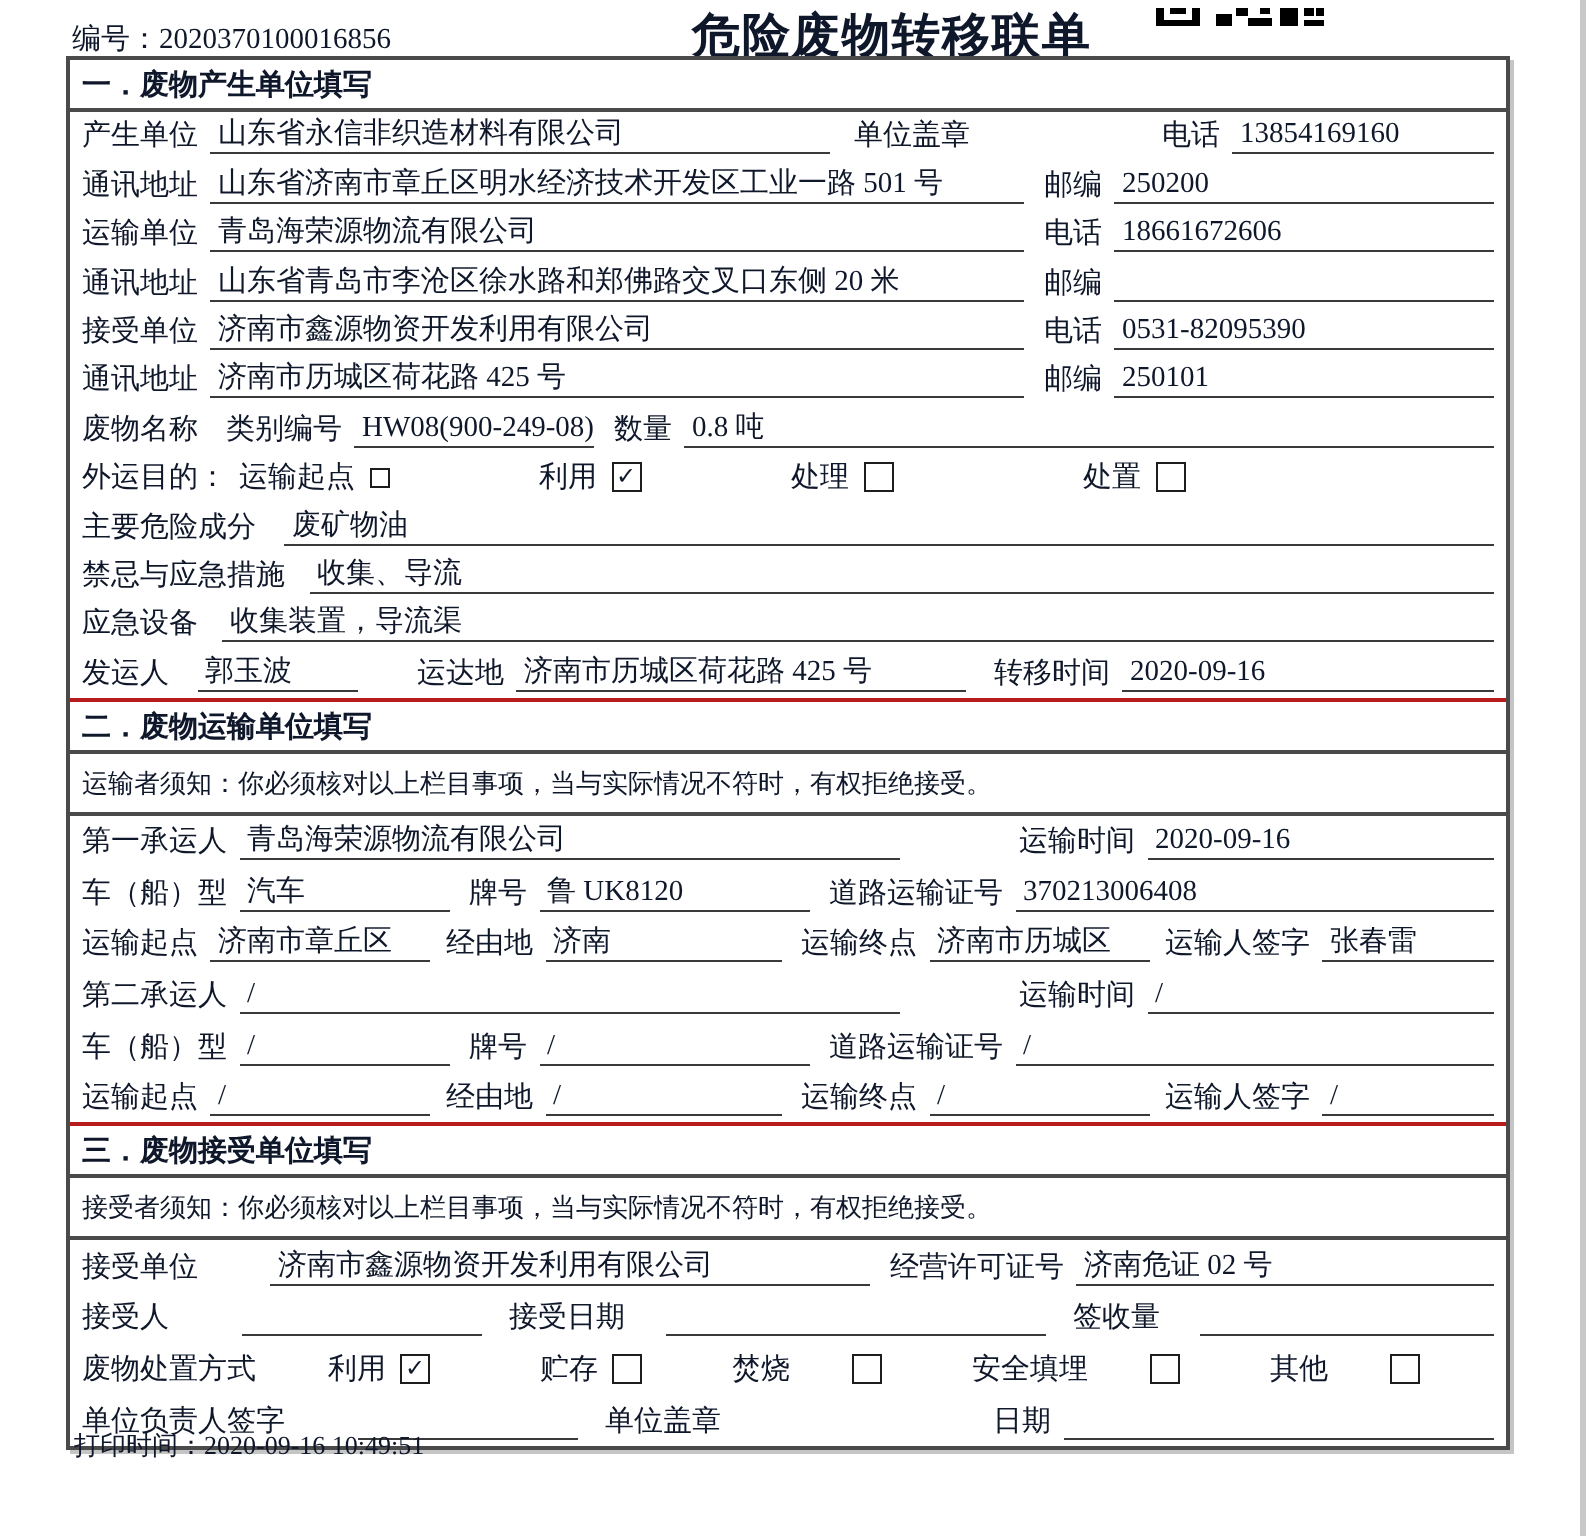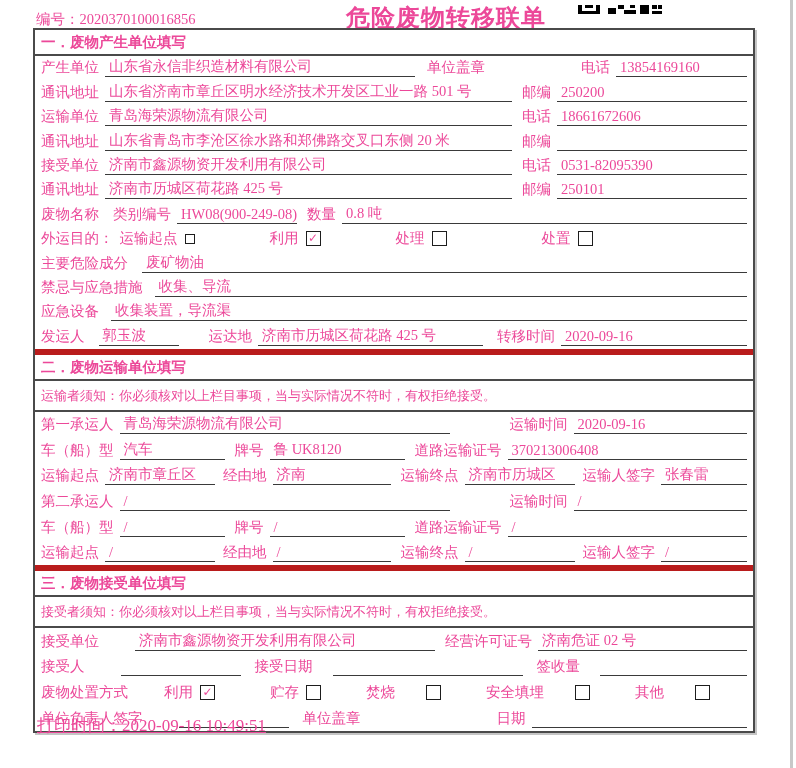--- a/index.html
+++ b/index.html
@@ -1,27 +1,27 @@
 <!DOCTYPE html>
 <html lang="zh"><head>
 <meta charset="utf-8">
 <style>
   html,body{margin:0;padding:0;background:#ffffff;}
   .page{position:relative;width:796px;height:768px;background:#ffffff;overflow:hidden;
-        font-family:"Liberation Serif","DejaVu Serif",serif;color:#ec4899;}
+        font-family:"Liberation Serif","DejaVu Serif",serif;color:#0f172a;}
   .edge-line{position:absolute;top:0;right:3px;width:3px;height:768px;background:#c8c8c8;}
   .qr{position:absolute;left:578px;top:0;width:84px;height:9px;}
   .hdr-serial{position:absolute;left:36px;top:10px;font-size:14.5px;white-space:nowrap;}
   .hdr-title{position:absolute;left:0;top:2px;width:100%;text-align:center;
              font-size:24px;font-weight:bold;letter-spacing:1px;margin-left:48px;}
   .form-box{position:absolute;left:33px;top:28px;width:722px;box-sizing:border-box;
             border:2px solid #4a4a4a;box-shadow:2px 2px 0 rgba(150,150,150,.55);}
   .sec-head{font-weight:bold;font-size:14.5px;padding:3px 6px 2px 6px;
             border-bottom:2px solid #4a4a4a;}
-  .sec-head.mid{border-top:6px solid #b91c1c;}
+  .sec-head.mid{border-top:2px solid #b91c1c;}
   .notice{display:flex;align-items:flex-end;font-size:13px;padding:6px 6px 5px 6px;
           border-bottom:2px solid #4a4a4a;white-space:nowrap;}
   .row{display:flex;align-items:flex-end;box-sizing:border-box;
        padding:0 6px 3px 6px;height:24.4px;font-size:14.5px;white-space:nowrap;}
   .row.h25{height:25.6px;}
   .lbl{flex:none;padding-right:6px;}
   .uv{border-bottom:1px solid #3a3a3a;padding:0 4px;overflow:hidden;box-sizing:border-box;}
   .fill{flex:1;}
   .w80{width:80px;flex:none;}  .w105{width:105px;flex:none;} .w110{width:110px;flex:none;}
   .w115{width:115px;flex:none;}.w118{width:118px;flex:none;}.w120{width:120px;flex:none;}.w135{width:135px;flex:none;}.w190{width:190px;flex:none;}
@@ -29,21 +29,21 @@
   .w330{width:330px;flex:none;}
   .ml6{margin-left:6px;} .ml8{margin-left:8px;} .ml10{margin-left:10px;text-align:right;}
   .ml12{margin-left:12px;} .ml14{margin-left:14px;} .ml30{margin-left:30px;}
   .ml45{margin-left:45px;gap:24px;} .ml55{margin-left:55px;} .ml60{margin-left:60px;}
   .ml75{margin-left:75px;} .ml90{margin-left:90px;} .ml95{margin-left:95px;} .ml130{margin-left:130px;}
   .cb{display:inline-block;width:13px;height:13px;border:1.5px solid #1d1d1d;
       font-size:12px;line-height:12px;text-align:center;vertical-align:-1px;
       margin-left:7px;font-family:"DejaVu Sans",sans-serif;}
   .cb.sm{width:8px;height:8px;vertical-align:0;}
   .opt{display:inline-flex;align-items:center;}
-  .print-time{position:absolute;left:37px;top:714px;font-size:17px;text-decoration:underline;}
+  .print-time{position:absolute;left:37px;top:714px;font-size:13px;}
 </style>
 </head>
 <body>
 
 <div class="page">
 
   <div class="qr">
     <svg width="84" height="9" viewBox="0 0 84 9" xmlns="http://www.w3.org/2000/svg">
       <g fill="#000000">
         <rect x="0" y="0" width="4" height="9"></rect>

